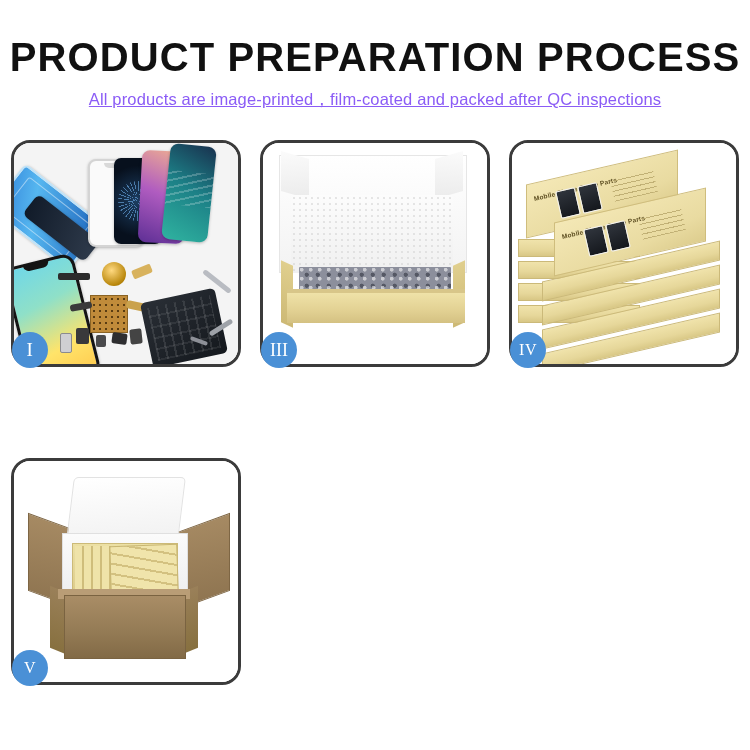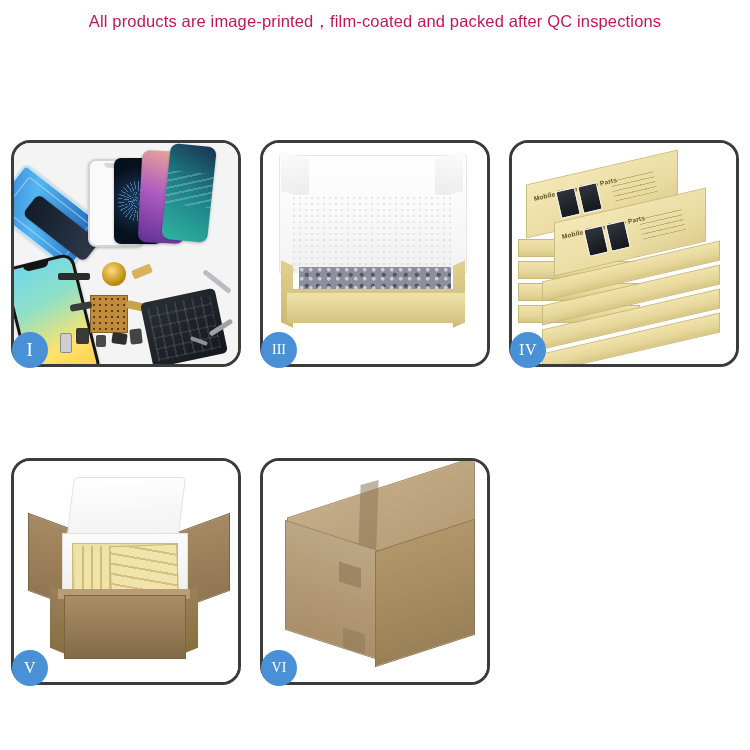--- a/index.html
+++ b/index.html
@@ -30,22 +30,23 @@
     letter-spacing: 1.1px;
     color: #111111;
     font-family: "Liberation Sans", sans-serif;
     line-height: 1.05;
   }
   #page-subtitle {
     margin: 0;
     padding-top: 11px;
     font-size: 16.5px;
     font-weight: 400;
-    color: #be185d;
+    color: #8b5cf6;
     letter-spacing: 0.15px;
+    text-decoration: underline;
   }
 
   
   #panel-grid {
     position: absolute;
     left: 11px;
     top: 140px;
     width: 728px;
     display: grid;
     grid-template-columns: 230px 230px 230px;
@@ -80,21 +81,21 @@
     background: #4a90d6;
     color: #ffffff;
     font-family: "Liberation Serif", serif;
     font-size: 19px;
     line-height: 36px;
     text-align: center;
     letter-spacing: 0.5px;
     z-index: 6;
   }
   .badge.wide { font-size: 16px; }
-  .badge.xwide { font-size: 14px; letter-spacing: 0px; }
+  .badge.xwide { font-size: 18px; letter-spacing: 0px; }
 
   
   .scene-parts { background: #f4f4f4; }
   .phone {
     position: absolute;
     border-radius: 6px;
     box-shadow: 0 1px 3px rgba(0,0,0,.25);
   }
   .p1-blue-film {
     left: 4px; top: 24px; width: 54px; height: 96px;
@@ -458,20 +459,21 @@
   .sc-tab-bot {
     position:absolute; left: 80px; top: 170px; width: 22px; height: 20px;
     background: rgba(150,126,92,.7);
     transform: skewY(18deg);
   }
 </style>
 </head>
 <body>
 
 <div id="header">
+  <h1 id="page-title">PRODUCT PREPARATION PROCESS</h1>
   <p id="page-subtitle">All products are image-printed，film-coated and packed after QC inspections</p>
 </div>
 
 <div id="panel-grid">
 
   <div class="panel">
     <div class="panel-photo scene-parts">
       <div class="phone p1-blue-film"></div>
       <div class="phone p1-dark-sliver"></div>
       <div class="phone p1-white-glass"></div>
@@ -550,25 +552,14 @@
       <div class="cv-goldset"></div>
       <div class="cv-goldset2"></div>
       <div class="cv-box-side-l"></div>
       <div class="cv-box-side-r"></div>
       <div class="cv-box-lip"></div>
       <div class="cv-box-front"></div>
     </div>
     <div class="badge wide">V</div>
   </div>
 
-  <div class="panel">
-    <div class="panel-photo scene-sealed">
-      <div class="sc-top"></div>
-      <div class="sc-top-seam"></div>
-      <div class="sc-left"></div>
-      <div class="sc-right"></div>
-      <div class="sc-tab-top"></div>
-      <div class="sc-tab-bot"></div>
-    </div>
-    <div class="badge xwide">VI</div>
-  </div>
 
 </div>
 
 </body></html>

